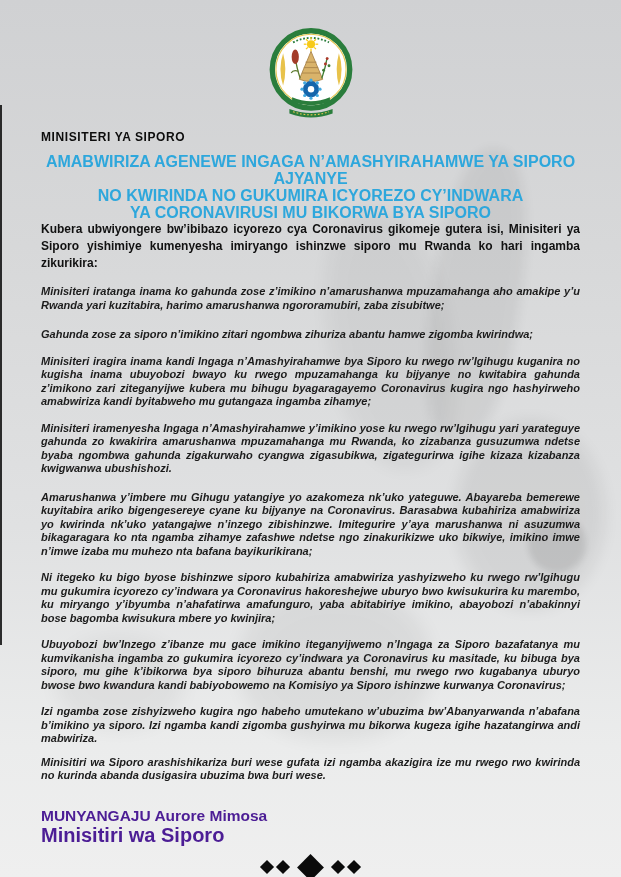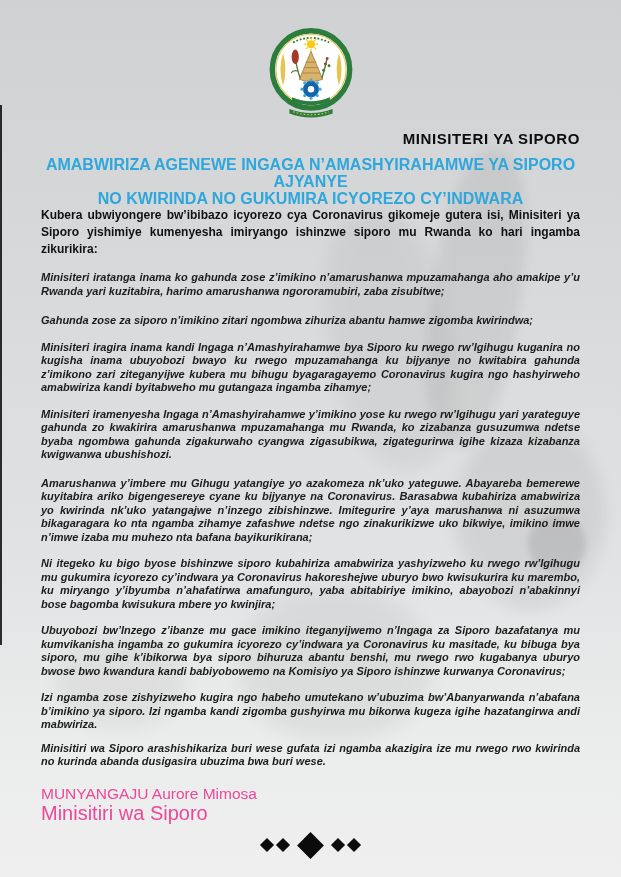--- a/index.html
+++ b/index.html
@@ -15,42 +15,42 @@
   .wm2{left:455px;top:420px;width:150px;height:190px;opacity:.06;border-radius:50%;filter:blur(8px);}
   .wm3{left:528px;top:515px;width:58px;height:58px;opacity:.09;border-radius:50%;filter:blur(3px);}
   .wm4{left:240px;top:590px;width:190px;height:150px;opacity:.05;border-radius:45%;filter:blur(10px);}
   .wm5{left:55px;top:635px;width:130px;height:95px;opacity:.04;border-radius:50%;filter:blur(10px);}
   .wm6{left:330px;top:210px;width:120px;height:260px;opacity:.04;border-radius:45%;transform:rotate(-10deg);filter:blur(9px);}
   .edge-line{position:absolute;left:0;top:105px;width:2px;height:540px;background:rgba(10,10,10,.85);z-index:2;}
   .content{position:relative;z-index:1;padding:0 41px;}
   .emblem-wrap{text-align:center;padding-top:26px;}
   .emblem-wrap svg{width:90px;height:94px;}
   .ministry-title{
-    text-align:right;font-weight:bold;font-size:15px;letter-spacing:.6px;
+    text-align:left;font-weight:bold;font-size:12px;letter-spacing:.6px;
     color:#0d0d0d;margin-top:6px;
   }
   .heading{margin-top:9px;text-align:center;color:#2ea7dc;font-weight:bold;font-size:16px;line-height:17px;}
   .intro{
     font-weight:bold;font-size:12px;line-height:17px;
     text-align:justify;color:#111;
   }
   .para{
     font-weight:bold;font-style:italic;font-size:11px;line-height:13.5px;
     text-align:justify;color:#1c1c1c;
   }
   .p1{margin-top:16px;}
   .p2{margin-top:13px;}
   .p3{margin-top:13px;}
   .p4{margin-top:13px;}
   .p5{margin-top:15px;}
   .p6{margin-top:13px;}
   .p7{margin-top:13px;}
   .p8{margin-top:13px;}
   .p9{margin-top:10px;}
-  .signature{margin-top:15px;color:#ec4899;font-weight:normal;}
+  .signature{margin-top:23px;color:#4c1d95;font-weight:bold;}
   .sig-name{font-size:15.5px;line-height:20px;}
   .sig-title{font-size:20px;line-height:19px;}
   .diamonds{margin-top:13px;display:flex;justify-content:center;align-items:center;color:#0b0b0b;}
   .dm{display:inline-block;background:#0b0b0b;transform:rotate(45deg);}
   .dm-s{width:10px;height:10px;margin:0 3px;}
   .dm-l{width:19px;height:19px;margin:0 10px;}
 </style>
 </head>
 <body>
 
@@ -120,20 +120,21 @@
       <path d="M26,92 Q50,101 74,92 L74,97 Q50,106 26,97 Z" fill="#2a7d3c"></path>
       <path d="M30,95 Q50,102 70,95" fill="none" stroke="#e5c64f" stroke-width="1.2" stroke-dasharray="2 2"></path>
     </svg>
   </div>
 
   <div class="ministry-title">MINISITERI YA SIPORO</div>
 
   <div class="heading">
     <div>AMABWIRIZA AGENEWE INGAGA N’AMASHYIRAHAMWE YA SIPORO AJYANYE</div>
     <div>NO KWIRINDA NO GUKUMIRA ICYOREZO CY’INDWARA</div>
+    <div>YA CORONAVIRUSI MU BIKORWA BYA SIPORO</div>
   </div>
 
   <div class="intro">Kubera ubwiyongere bw’ibibazo icyorezo cya Coronavirus gikomeje gutera isi,    Minisiteri ya Siporo yishimiye kumenyesha imiryango ishinzwe siporo mu Rwanda ko hari ingamba zikurikira:</div>
 
   <div class="para p2">Minisiteri iratanga inama ko  gahunda zose z’imikino n’amarushanwa mpuzamahanga aho amakipe y’u Rwanda yari kuzitabira, harimo  amarushanwa ngororamubiri, zaba zisubitwe;</div>
   <div class="para p1">Gahunda zose za siporo n’imikino zitari ngombwa zihuriza abantu hamwe zigomba kwirindwa;</div>
   <div class="para p4">Minisiteri iragira inama kandi Ingaga n’Amashyirahamwe bya Siporo ku rwego rw’Igihugu kuganira no kugisha inama ubuyobozi bwayo ku rwego mpuzamahanga ku bijyanye no  kwitabira gahunda z’imikono zari ziteganyijwe kubera mu bihugu byagaragayemo Coronavirus kugira ngo hashyirweho amabwiriza kandi byitabweho mu gutangaza ingamba zihamye;</div>
   <div class="para p3">Minisiteri iramenyesha Ingaga n’Amashyirahamwe y’imikino yose ku rwego rw’Igihugu yari yarateguye gahunda zo kwakirira amarushanwa mpuzamahanga mu Rwanda, ko zizabanza gusuzumwa ndetse byaba ngombwa gahunda zigakurwaho cyangwa zigasubikwa,  zigategurirwa igihe kizaza kizabanza kwigwanwa ubushishozi.</div>
   <div class="para p5">Amarushanwa y’imbere mu Gihugu yatangiye yo azakomeza nk’uko yateguwe. Abayareba bemerewe kuyitabira ariko bigengesereye cyane ku bijyanye na Coronavirus. Barasabwa  kubahiriza amabwiriza yo kwirinda nk’uko yatangajwe n’inzego zibishinzwe. Imitegurire y’aya marushanwa ni asuzumwa bikagaragara ko nta ngamba zihamye zafashwe ndetse ngo zinakurikizwe uko bikwiye, imikino imwe n’imwe izaba mu muhezo nta bafana bayikurikirana;</div>
   <div class="para p6">Ni itegeko ku bigo byose bishinzwe siporo kubahiriza amabwiriza yashyizweho ku rwego rw’Igihugu mu gukumira icyorezo cy’indwara ya Coronavirus hakoreshejwe uburyo bwo kwisukurira ku  marembo, ku miryango y’ibyumba n’ahafatirwa amafunguro, yaba   abitabiriye imikino, abayobozi n’abakinnyi bose bagomba kwisukura mbere yo kwinjira;</div>

